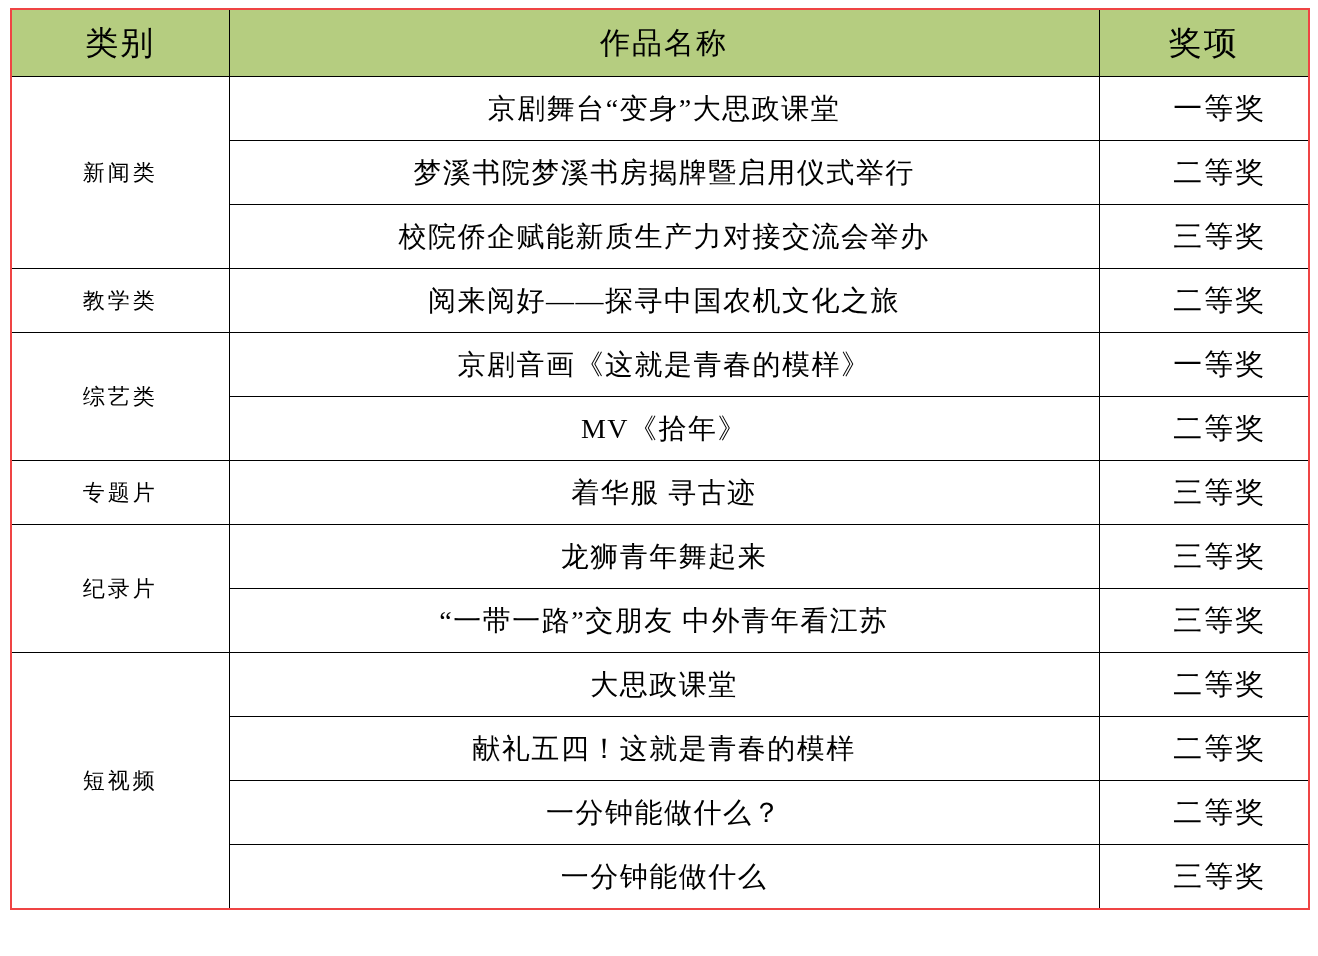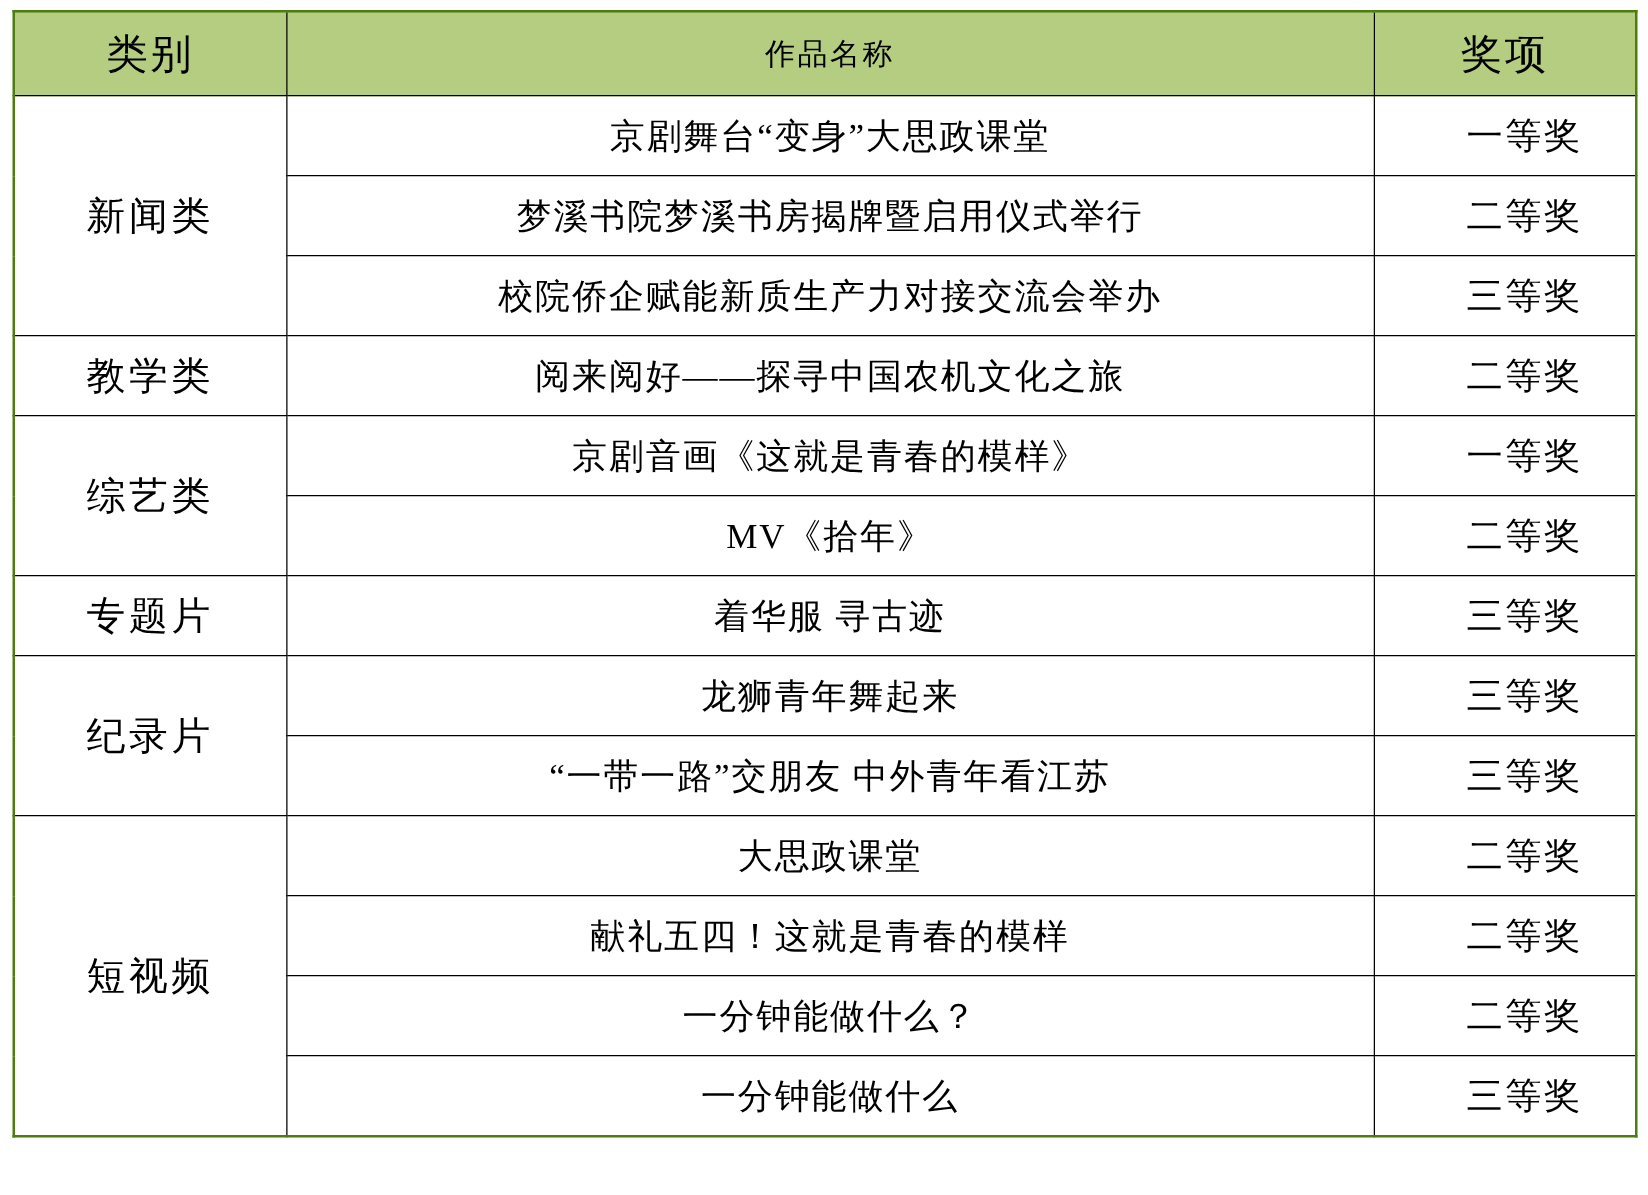--- a/index.html
+++ b/index.html
@@ -16,21 +16,21 @@
   .sheet {
     box-sizing: border-box;
     width: 1318px;
     height: 956px;
     padding: 8px 10px 8px 10px;
   }
   table.award-table {
     border-collapse: collapse;
     table-layout: fixed;
     width: 1298px;
-    border: 2px solid #4d7c0f;
+    border: 2px solid #ef4444;
     font-family: Liberation Serif, serif;
   }
   table.award-table col.col-category { width: 218px; }
   table.award-table col.col-title { width: 870px; }
   table.award-table col.col-prize { width: 210px; }
 
   table.award-table th,
   table.award-table td {
     border: 1.5px solid #000000;
     text-align: center;
@@ -38,29 +38,29 @@
     font-weight: normal;
     padding: 0;
   }
   thead th {
     background: #b5cd80;
     height: 66px;
     font-size: 33px;
     letter-spacing: 2px;
   }
   thead th.header-title {
-    font-size: 24px;
+    font-size: 30px;
   }
   tbody td {
     height: 63px;
     font-size: 30px;
     letter-spacing: 1px;
   }
   tbody td.category-cell {
-    font-size: 31px;
+    font-size: 22px;
     letter-spacing: 3px;
   }
   tbody td.prize-cell {
     font-size: 29px;
     letter-spacing: 2px;
     padding-left: 32px;
   }
   tbody td.title-cell {
     font-size: 28px;
     letter-spacing: 1.5px;

